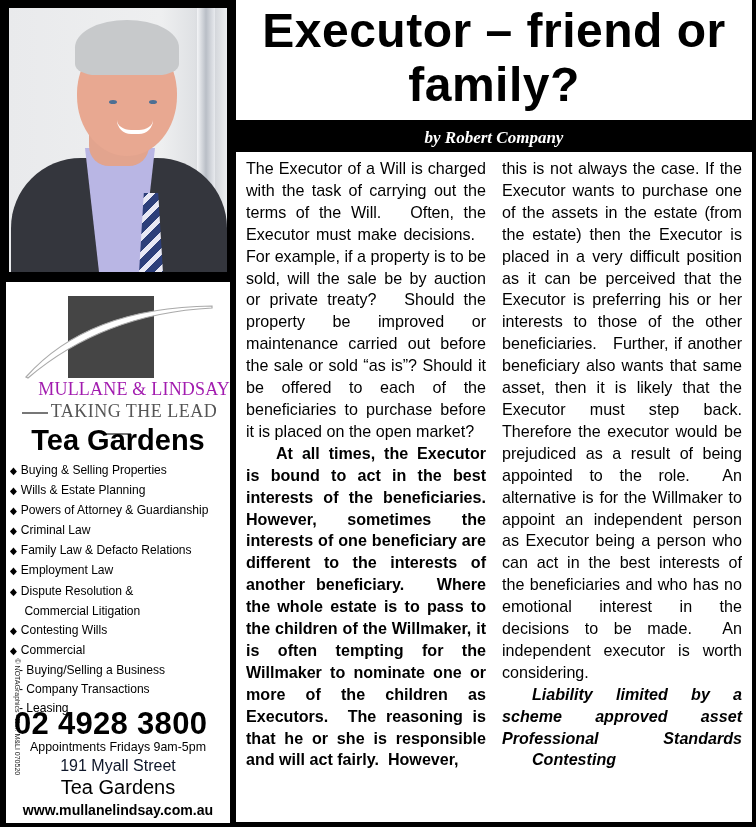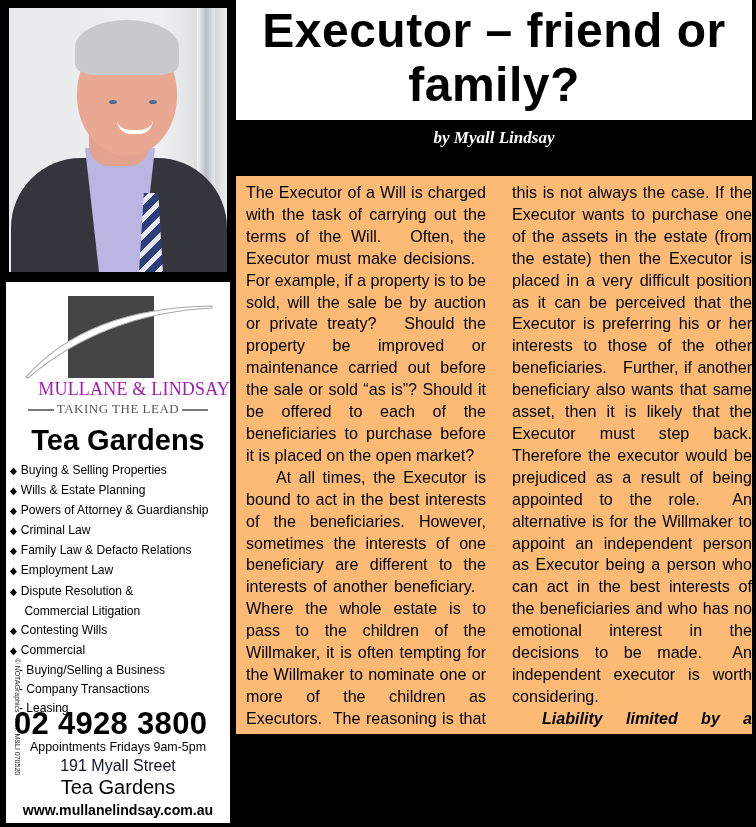--- a/index.html
+++ b/index.html
@@ -12,45 +12,45 @@
   .photo .neck{position:absolute;left:80px;top:118px;width:60px;height:40px;background:#e2a48e;border-radius:0 0 20px 20px;}
   .photo .head{position:absolute;left:68px;top:28px;width:100px;height:120px;background:#e8a891;border-radius:48% 48% 50% 50%;}
   .photo .hair{position:absolute;left:66px;top:12px;width:104px;height:55px;background:#c7c9cb;border-radius:50% 50% 20% 20%;}
   .photo .smile{position:absolute;left:108px;top:112px;width:36px;height:10px;border-bottom:4px solid #fff;border-radius:0 0 20px 20px;}
   .photo .eye{position:absolute;top:92px;width:8px;height:4px;background:#4c6f94;border-radius:50%;}
 
   .ad{position:absolute;left:6px;top:282px;width:224px;height:541px;background:#fff;}
   .logo-square{position:absolute;left:62px;top:14px;width:86px;height:82px;background:#454545;}
   .logo-swoosh{position:absolute;left:0;top:0;width:224px;height:110px;}
   .firm{position:absolute;left:0;top:97px;width:224px;text-align:right;font-family:"Liberation Serif",serif;font-size:18px;color:#a21caf;letter-spacing:0.2px;}
-  .tagline{position:absolute;left:0;top:119px;width:224px;text-align:center;font-family:"Liberation Serif",serif;font-size:13px;color:#555;letter-spacing:0.5px;}
+  .tagline{position:absolute;left:0;top:119px;width:224px;text-align:center;font-family:"Liberation Serif",serif;font-size:18px;color:#555;letter-spacing:0.5px;}
   .tagline .rule{display:inline-block;width:26px;height:2px;background:#777;vertical-align:middle;margin:0 3px;}
   .town-head{position:absolute;left:0;top:142px;width:224px;text-align:center;font-size:29px;font-weight:bold;color:#000;}
   .services{position:absolute;left:4px;top:178px;margin:0;padding:0;list-style:none;font-size:13.4px;line-height:19.1px;color:#000;transform:scaleX(0.9);transform-origin:left top;width:250px;}
   .services li{white-space:nowrap;}
   .services .b{display:inline-block;width:12px;font-size:10px;}
   .services .ind{padding-left:16px;}
   .services .sub{padding-left:10px;}
   .credit{position:absolute;left:-44px;top:428px;width:110px;font-size:7px;color:#222;transform:rotate(90deg);transform-origin:center;white-space:nowrap;}
   .phone{position:absolute;left:8px;top:424px;width:216px;font-size:31px;font-weight:bold;color:#000;letter-spacing:0.3px;}
   .appts{position:absolute;left:0;top:457px;width:224px;text-align:center;font-size:13.5px;color:#000;transform:scaleX(0.92);}
   .addr{position:absolute;left:0;top:475px;width:224px;text-align:center;font-size:16px;color:#0f172a;}
   .town2{position:absolute;left:0;top:494px;width:224px;text-align:center;font-size:20px;color:#000;}
   .web{position:absolute;left:0;top:519px;width:224px;text-align:center;font-size:15px;font-weight:bold;color:#000;transform:scaleX(0.94);}
 
   .title-box{position:absolute;left:236px;top:0;width:516px;height:120px;background:#fff;}
   .title{position:absolute;left:0;top:4px;width:516px;text-align:center;font-size:48px;line-height:54px;font-weight:bold;color:#000;letter-spacing:0.5px;}
   .byline-bar{position:absolute;left:236px;top:126px;width:516px;height:24px;background:#000;}
   .byline{position:absolute;left:0;top:2px;width:516px;text-align:center;font-family:"Liberation Serif",serif;font-style:italic;font-weight:bold;font-size:17px;color:#fff;}
-  .body-box{position:absolute;left:236px;top:152px;width:516px;height:558px;background:#fdba74;margin-top:24px;}
+  .body-box{position:absolute;left:236px;top:152px;width:516px;height:670px;background:#ffffff;}
   .col{position:absolute;top:6px;width:240px;font-size:16.1px;line-height:21.9px;color:#000;text-align:justify;}
   .col1{left:10px;}
-  .col2{left:276px;}
+  .col2{left:266px;}
   .col p{margin:0;}
-  .col .indent{text-indent:30px;}
+  .col .indent{text-indent:30px;font-weight:bold;}
   .col .disclaimer{font-weight:bold;font-style:italic;text-align-last:justify;}
   .col .disclaimer .last{text-align-last:left;display:block;}
 </style>
 </head>
 <body>
 
 <div class="photo" title="Portrait of Robert Lindsay">
   <div class="win"></div>
   <div class="suit"></div>
   <div class="shirt"></div>
@@ -95,21 +95,21 @@
   <div class="appts">Appointments Fridays 9am-5pm</div>
   <div class="addr">191 Myall Street</div>
   <div class="town2">Tea Gardens</div>
   <div class="web">www.mullanelindsay.com.au</div>
 </div>
 
 <div class="title-box">
   <div class="title">Executor – friend or family?</div>
 </div>
 <div class="byline-bar">
-  <div class="byline">by Myall Lindsay</div>
+  <div class="byline">by Robert Company</div>
 </div>
 
 <div class="body-box">
   <div class="col col1">
     <p>The Executor of a Will is charged with the task of carrying out the terms of the Will.&nbsp;&nbsp; Often, the Executor must make decisions.&nbsp;&nbsp; For example, if a property is to be sold, will the sale be by auction or private treaty?&nbsp;&nbsp; Should the property be improved or maintenance carried out before the sale or sold “as is”? Should it be offered to each of the beneficiaries to purchase before it is placed on the open market?</p>
     <p class="indent">At all times, the Executor is bound to act in the best interests of the beneficiaries. However, sometimes the interests of one beneficiary are different to the interests of another beneficiary.&nbsp;&nbsp; Where the whole estate is to pass to the children of the Willmaker, it is often tempting for the Willmaker to nominate one or more of the children as Executors.&nbsp; The reasoning is that he or she is responsible and will act fairly.&nbsp; However,</p>
   </div>
   <div class="col col2">
     <p>this is not always the case. If the Executor wants to purchase one of the assets in the estate (from the estate) then the Executor is placed in a very difficult position as it can be perceived that the Executor is preferring his or her interests to those of the other beneficiaries.&nbsp;&nbsp; Further, if another beneficiary also wants that same asset, then it is likely that the Executor must step back. Therefore the executor would be prejudiced as a result of being appointed to the role.&nbsp; An alternative is for the Willmaker to appoint an independent person as Executor being a person who can act in the best interests of the beneficiaries and who has no emotional interest in the decisions to be made.&nbsp; An independent executor is worth considering.</p>
     <p class="indent disclaimer"><span>Liability limited by a scheme approved asset Professional Standards</span> <span class="last">Contesting</span></p>

